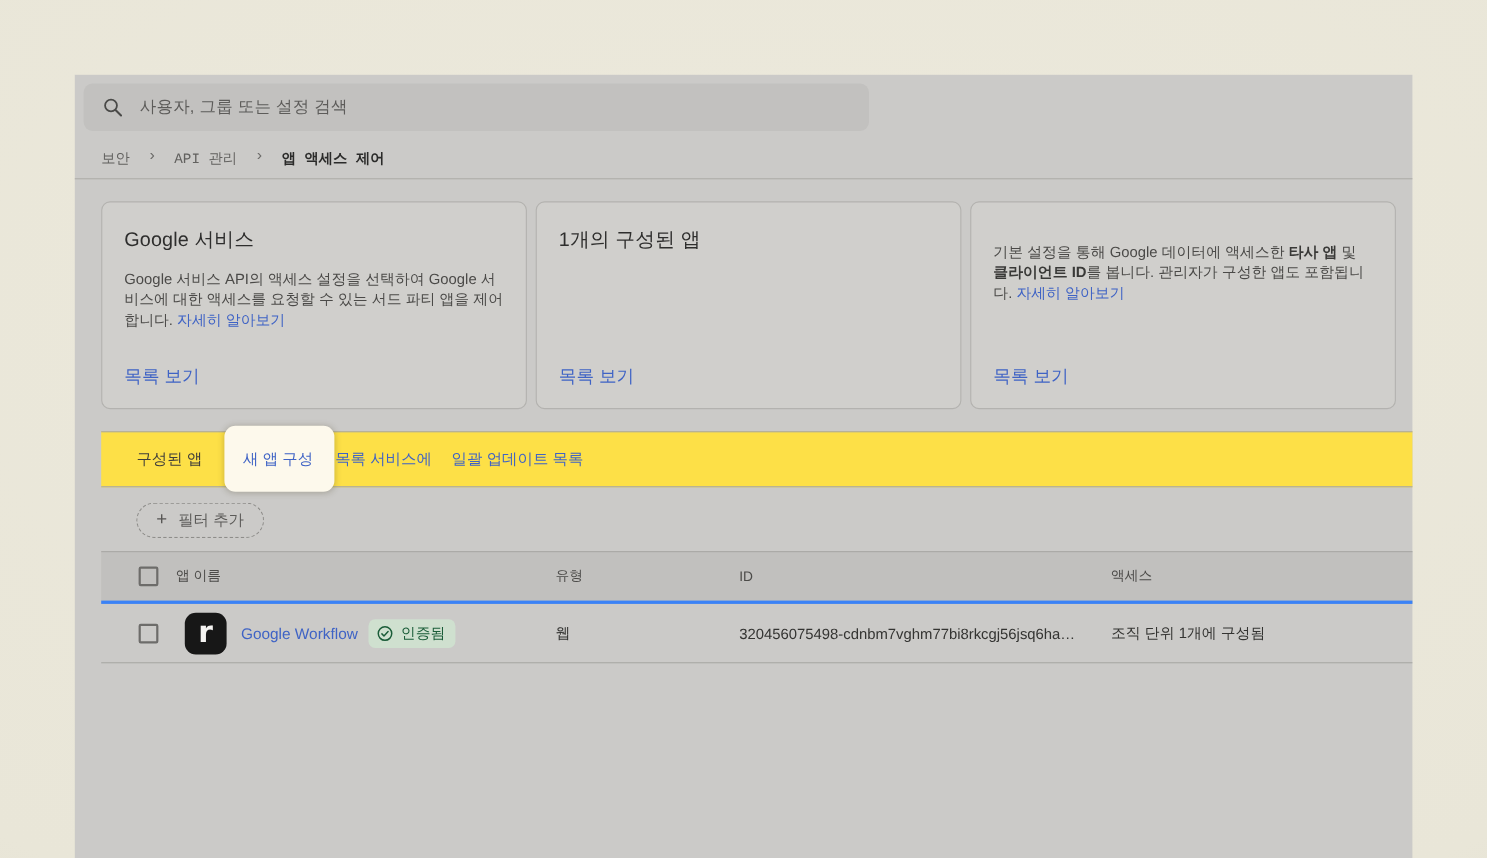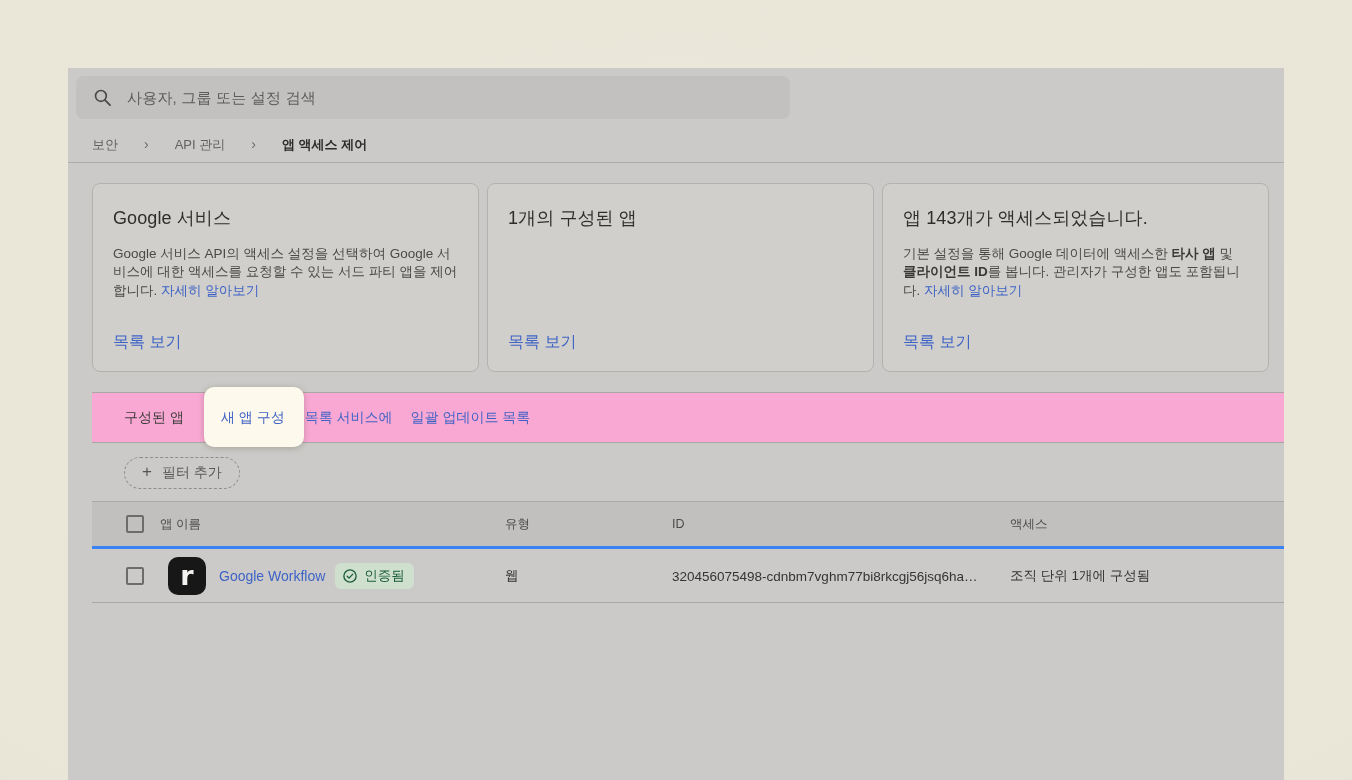--- a/index.html
+++ b/index.html
@@ -21,42 +21,42 @@
   }
   .search-bar svg { flex:0 0 auto; }
   .search-input {
     background:transparent; border:none; outline:none; width:100%;
     font-size:15px; color:#3a3a38; font-family:inherit; letter-spacing:.2px;
   }
   .search-input::placeholder { color:#5d5c5a; opacity:1; }
   
   .breadcrumb {
     position:absolute; left:24px; top:67px; height:20px;
-    display:flex; align-items:center; gap:26px; font-size:13px; color:#62615f;
+    display:flex; gap:16px; font-size:13px; color:#62615f;font-family:Liberation Mono, monospace;
   }
   .bc-link { cursor:pointer; }
   .bc-sep { font-size:14px; color:#6d6c6a; transform:translateY(-1px); }
   .bc-current { color:#2b2b2a; font-weight:700; }
   .divider-top { position:absolute; left:0; top:94px; width:100%; height:1px; background:#aeadaa; }
   
   .cards { position:absolute; left:24px; top:115px; display:flex; gap:8px; }
   .card {
     width:387px; height:189px; background:#d0cfcc;
     border:1px solid #b3b2af; border-radius:8px;
     padding:22px 20px 18px 20px; display:flex; flex-direction:column;
   }
   .card-title { font-size:18px; color:#2e2e2d; font-weight:400; letter-spacing:.1px; }
   .card-body { margin-top:15px; font-size:13.5px; line-height:1.36; color:#4b4a48; }
   .card-body b { color:#393937; font-weight:700; }
   .link { color:#3f63c5; cursor:pointer; text-decoration:none; }
   .card-action { margin-top:auto; font-size:16px; color:#3f63c5; cursor:pointer; align-self:flex-start; }
   
   .toolbar {
     position:absolute; left:24px; top:324px; width:1192px; height:51px;
-    background:#f9a8d4; border-top:1px solid #a9a8a5; border-bottom:1px solid #a9a8a5;
+    background:#fde047; border-top:1px solid #a9a8a5; border-bottom:1px solid #a9a8a5;
     display:flex; align-items:center; font-size:14px;
   }
   .tb-label { margin-left:32px; color:#3e3d3b; cursor:pointer; }
   .new-app-wrap { position:relative; margin-left:37px; }
   .highlight-box {
     position:absolute; left:-17px; top:-22px; width:100px; height:60px;
     background:#fdf9ec; border-radius:10px;
     box-shadow:0 1px 6px rgba(70,60,30,.28);
   }
   .tb-btn {
@@ -141,21 +141,20 @@
       </div>
       <div class="card-action">목록 보기</div>
     </div>
 
     <div class="card">
       <div class="card-title">1개의 구성된 앱</div>
       <div class="card-action">목록 보기</div>
     </div>
 
     <div class="card">
-      <div class="card-title">앱 143개가 액세스되었습니다.</div>
       <div class="card-body">
         <span>기본 설정을 통해 Google 데이터에 액세스한 </span><b>타사 앱</b><span> 및 </span><b>클라이언트 ID</b><span>를 봅니다. 관리자가 구성한 앱도 포함됩니다. </span><span class="link">자세히 알아보기</span>
       </div>
       <div class="card-action">목록 보기</div>
     </div>
 
   </div>
 
   <div class="toolbar">
     <span class="tb-label">구성된 앱</span>

